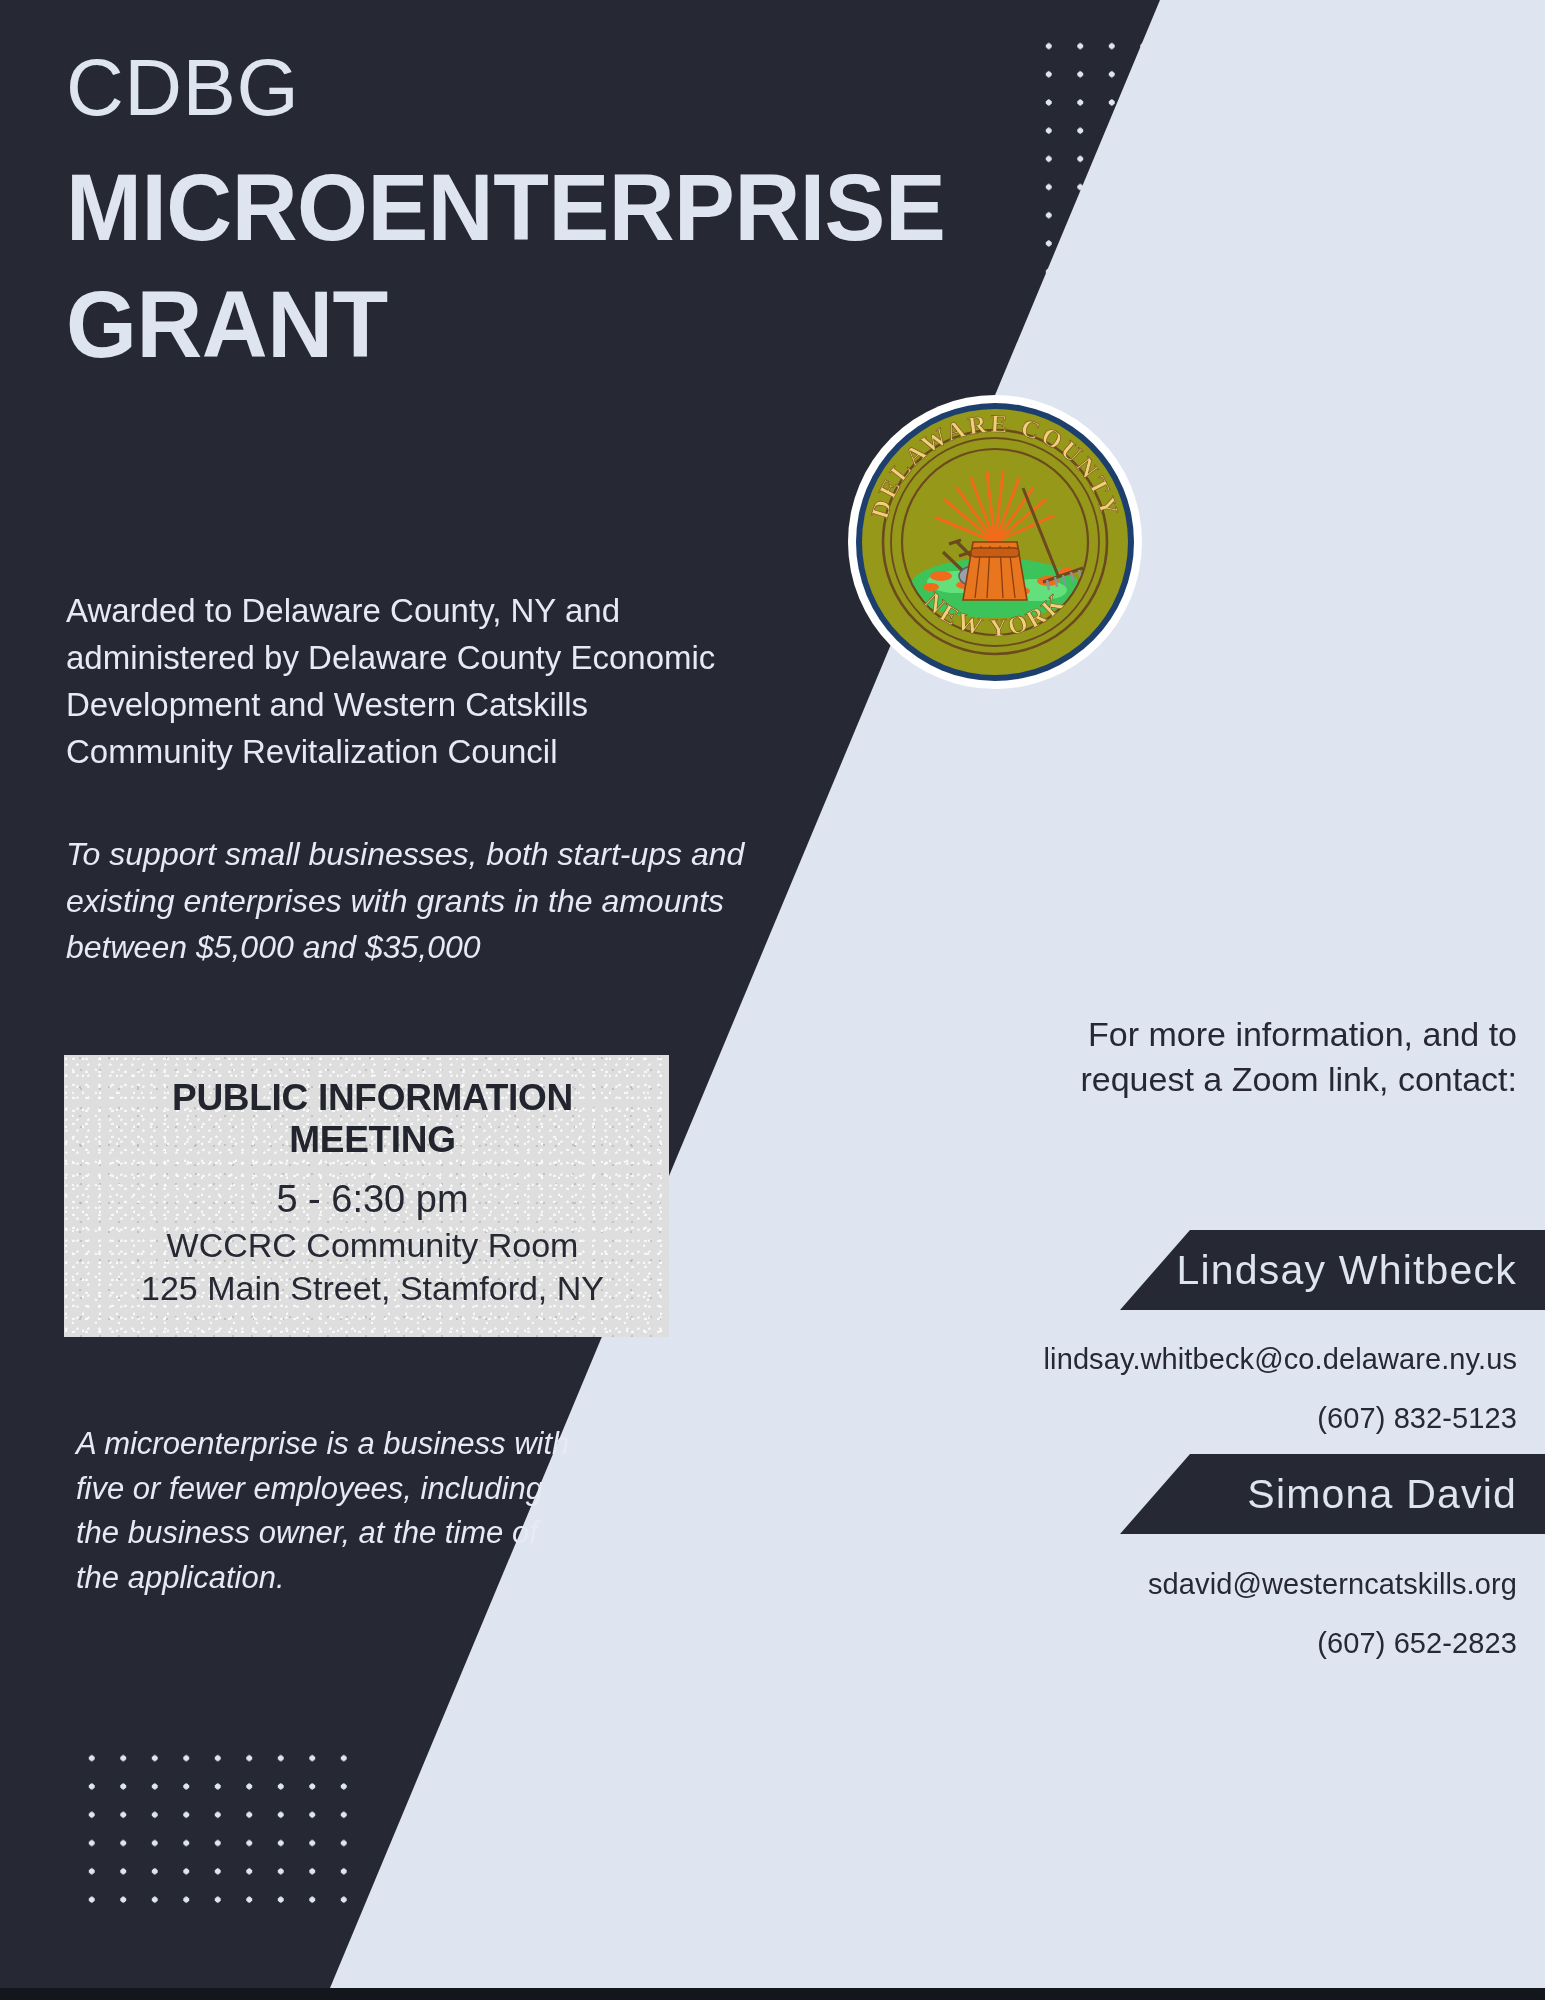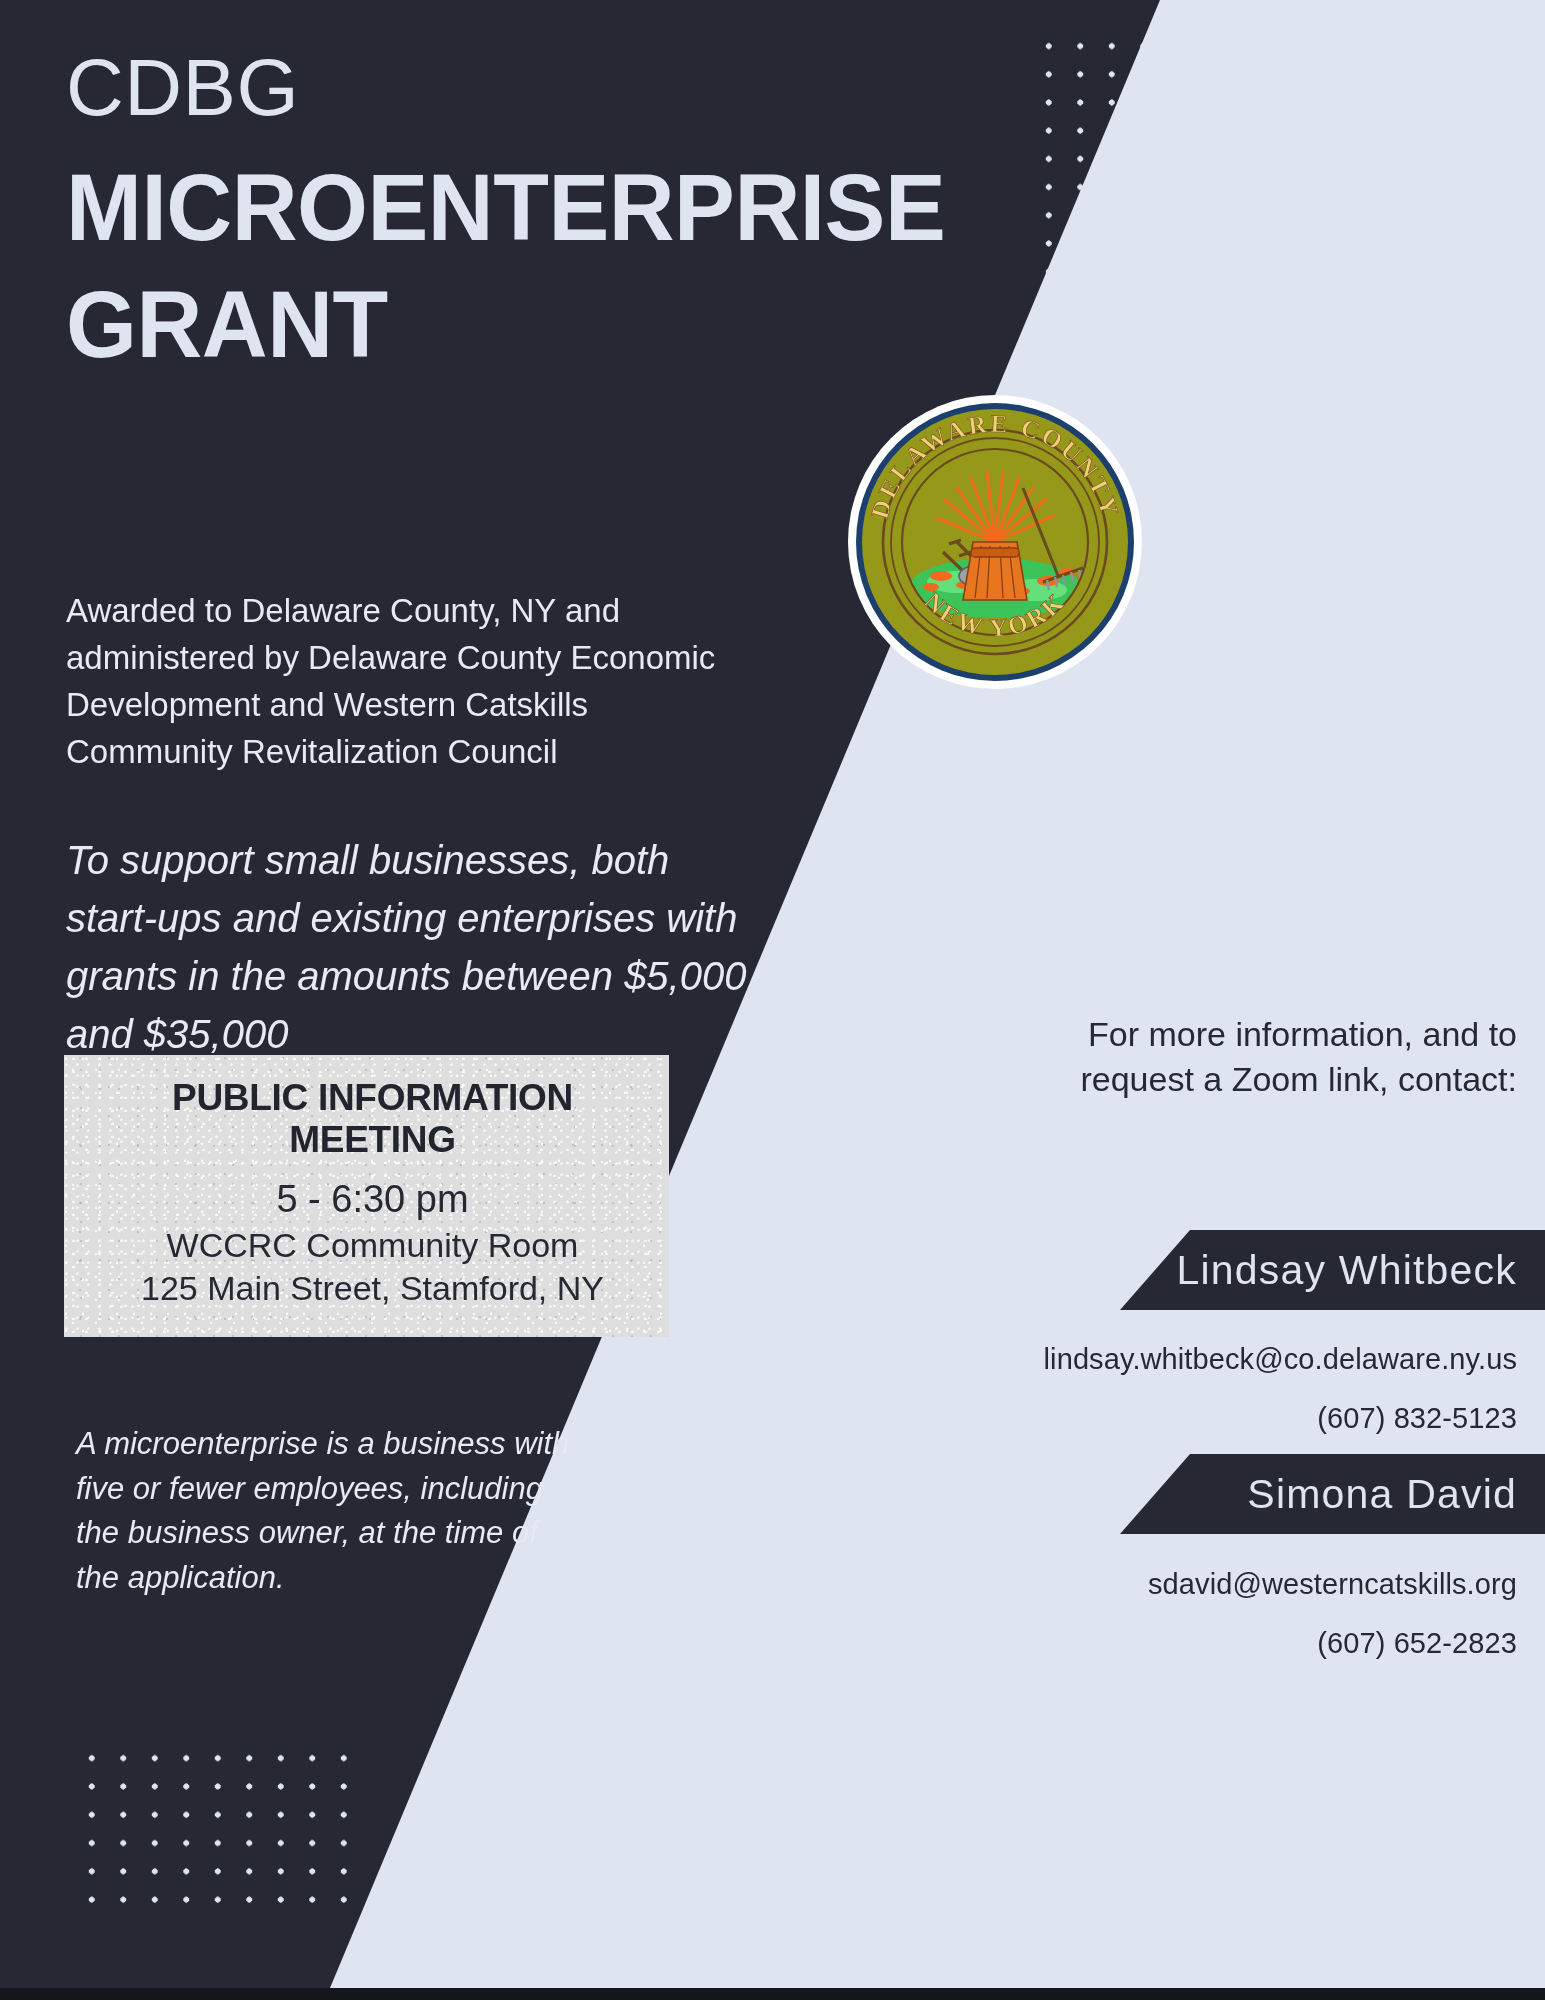--- a/index.html
+++ b/index.html
@@ -88,21 +88,21 @@
     width: 690px;
   }
   .intro-body {
     font-size: 33px;
     line-height: 1.42;
     color: #e7eaf4;
     margin: 0;
     font-weight: 400;
   }
   .intro-italic {
-    font-size: 40px;
+    font-size: 32px;
     line-height: 1.45;
     color: #e7eaf4;
     font-style: italic;
     margin: 56px 0 0 0;
     font-weight: 400;
   }
 
   
   #meeting-box {
     position: absolute;

